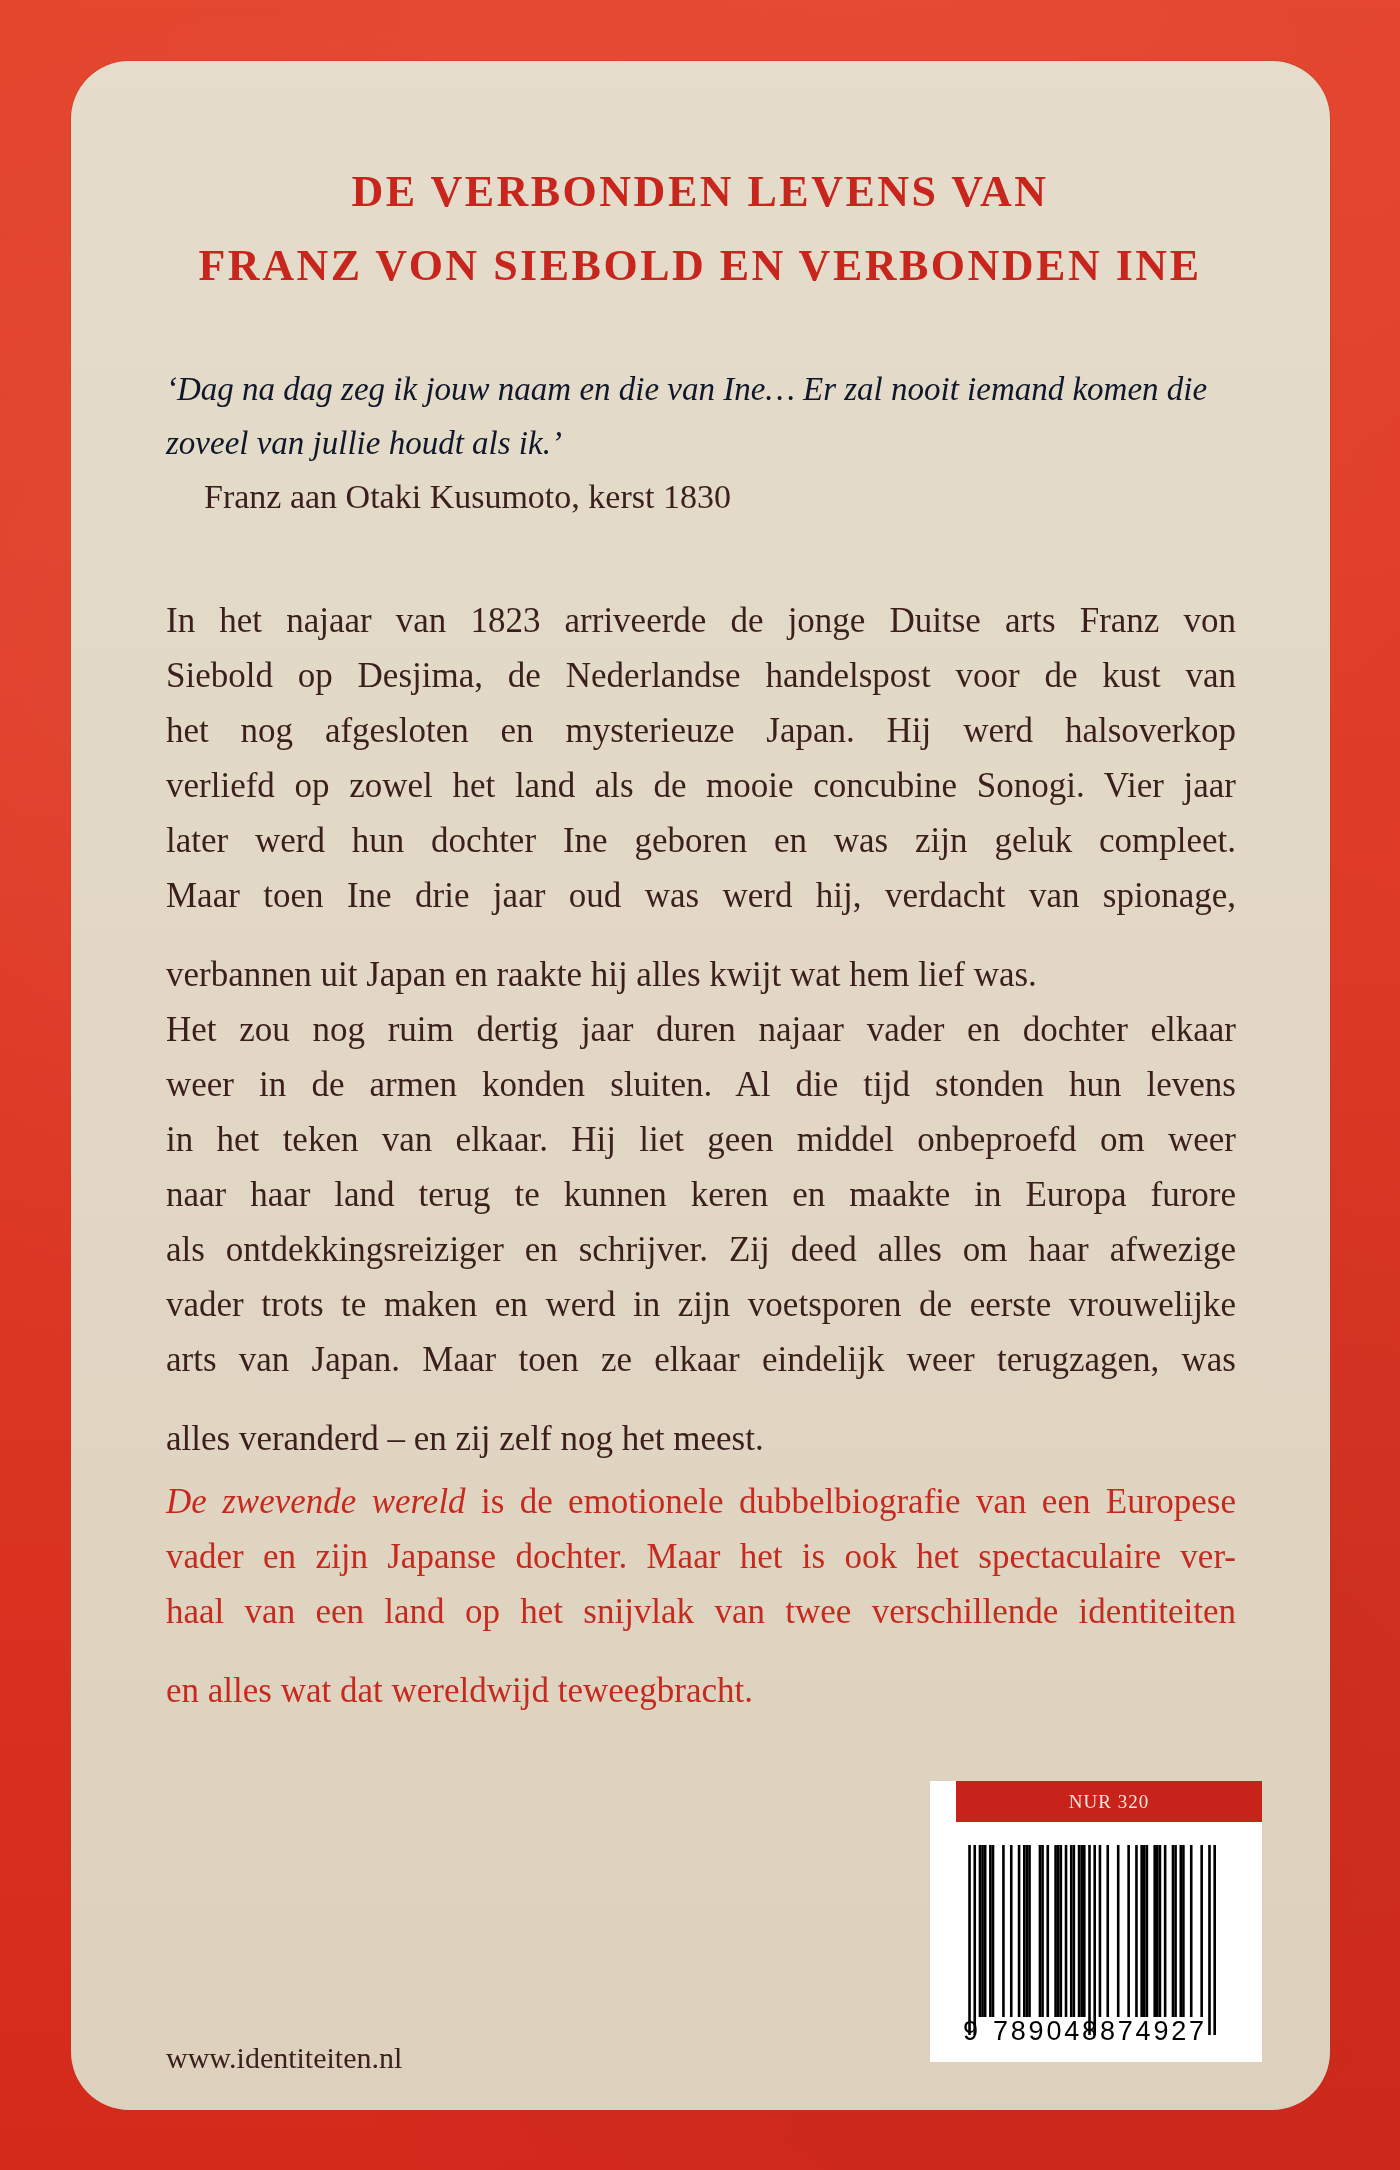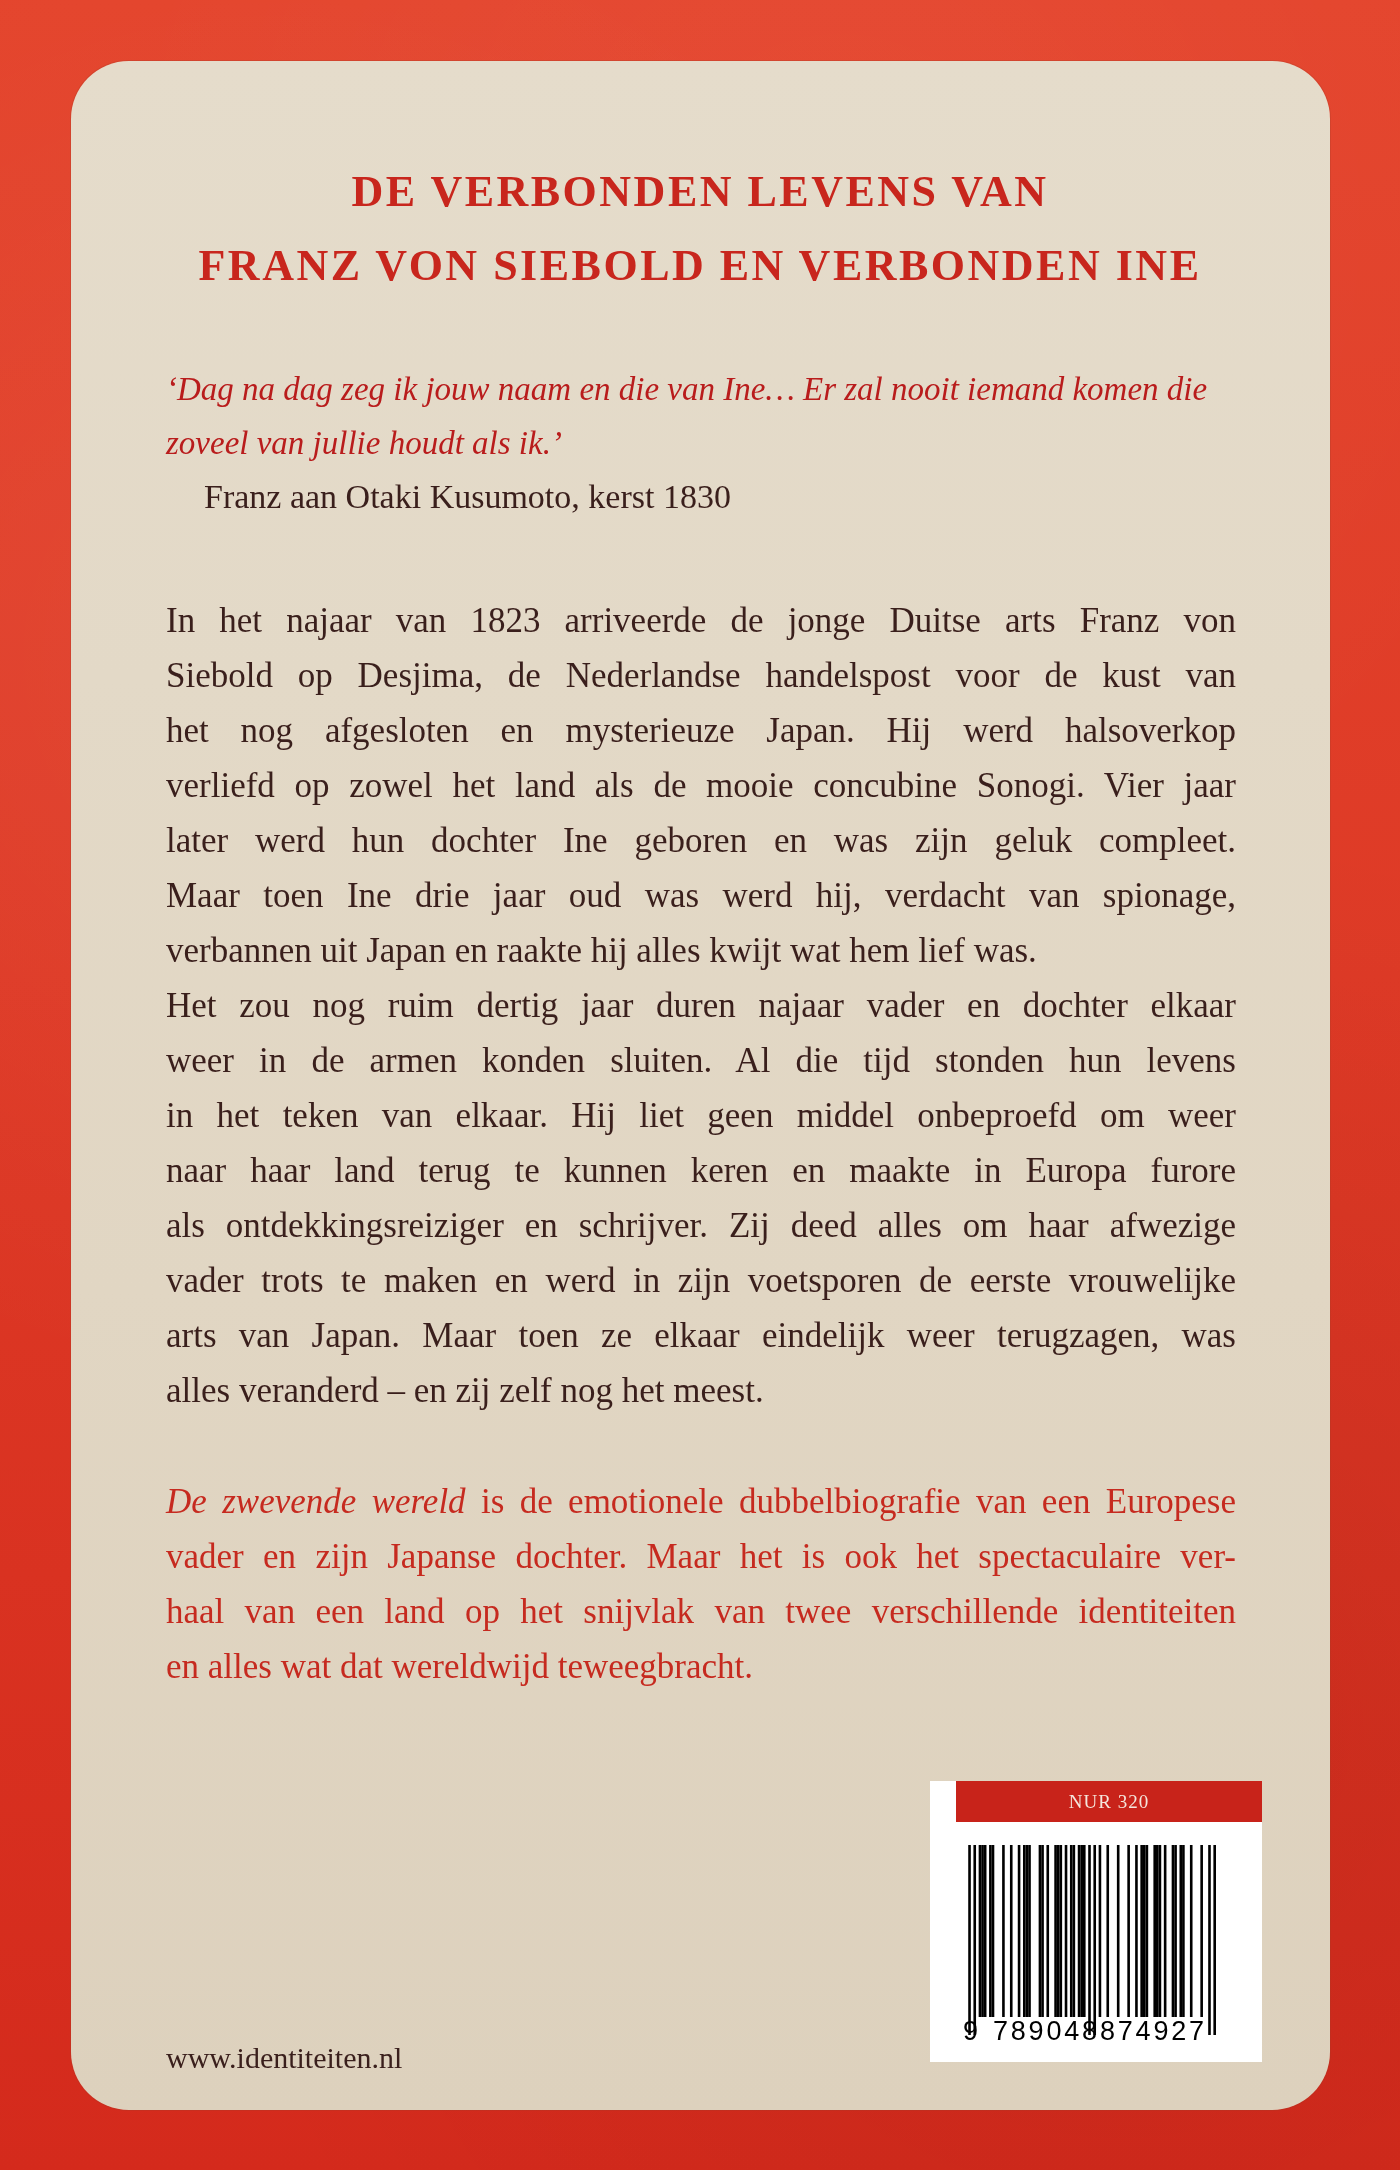--- a/index.html
+++ b/index.html
@@ -23,35 +23,35 @@
     box-shadow: 0 0 0 1px rgba(160,60,40,0.25);
   }
   .title {
     position: absolute; left: 0; width: 1400px; text-align: center;
     color: #c8261d; font-size: 44px; letter-spacing: 2.5px; margin: 0;
     font-weight: bold; line-height: 1;
   }
   .title-1 { top: 170px; }
   .title-2 { top: 244px; }
   .quote {
-    position: absolute; left: 166px; width: 1070px; color: #b91c1c;
+    position: absolute; left: 166px; width: 1070px; color: #0f172a;
     font-size: 33px; font-style: italic; line-height: 54px; margin: 0;
   }
   .quote-1 { top: 362px; }
   .quote-2 { top: 416px; }
   .attribution {
     position: absolute; left: 204px; top: 470px; color: #3a1f1c;
     font-size: 34px; line-height: 54px; margin: 0;
   }
   .body-text {
     position: absolute; left: 166px; top: 593px; width: 1070px;
     color: #3a1f1c; font-size: 35px; line-height: 55px; margin: 0;
   }
   .body-text .line, .blurb .line { display: block; white-space: nowrap; text-align: justify; text-align-last: justify; }
-  .body-text .line.last, .blurb .line.last { text-align-last: left; }
+  .body-text .line.last, .blurb .line.last { text-align-last: left; margin-top: 24px; }
   .blurb {
     position: absolute; left: 166px; top: 1474px; width: 1070px;
     color: #c62a1f; font-size: 35px; line-height: 55px; margin: 0;
   }
   .blurb em { font-style: italic; }
   .url {
     position: absolute; left: 166px; top: 2038px; color: #3a1f1c;
     font-size: 30px; line-height: 40px;
   }
   .isbn-box {

